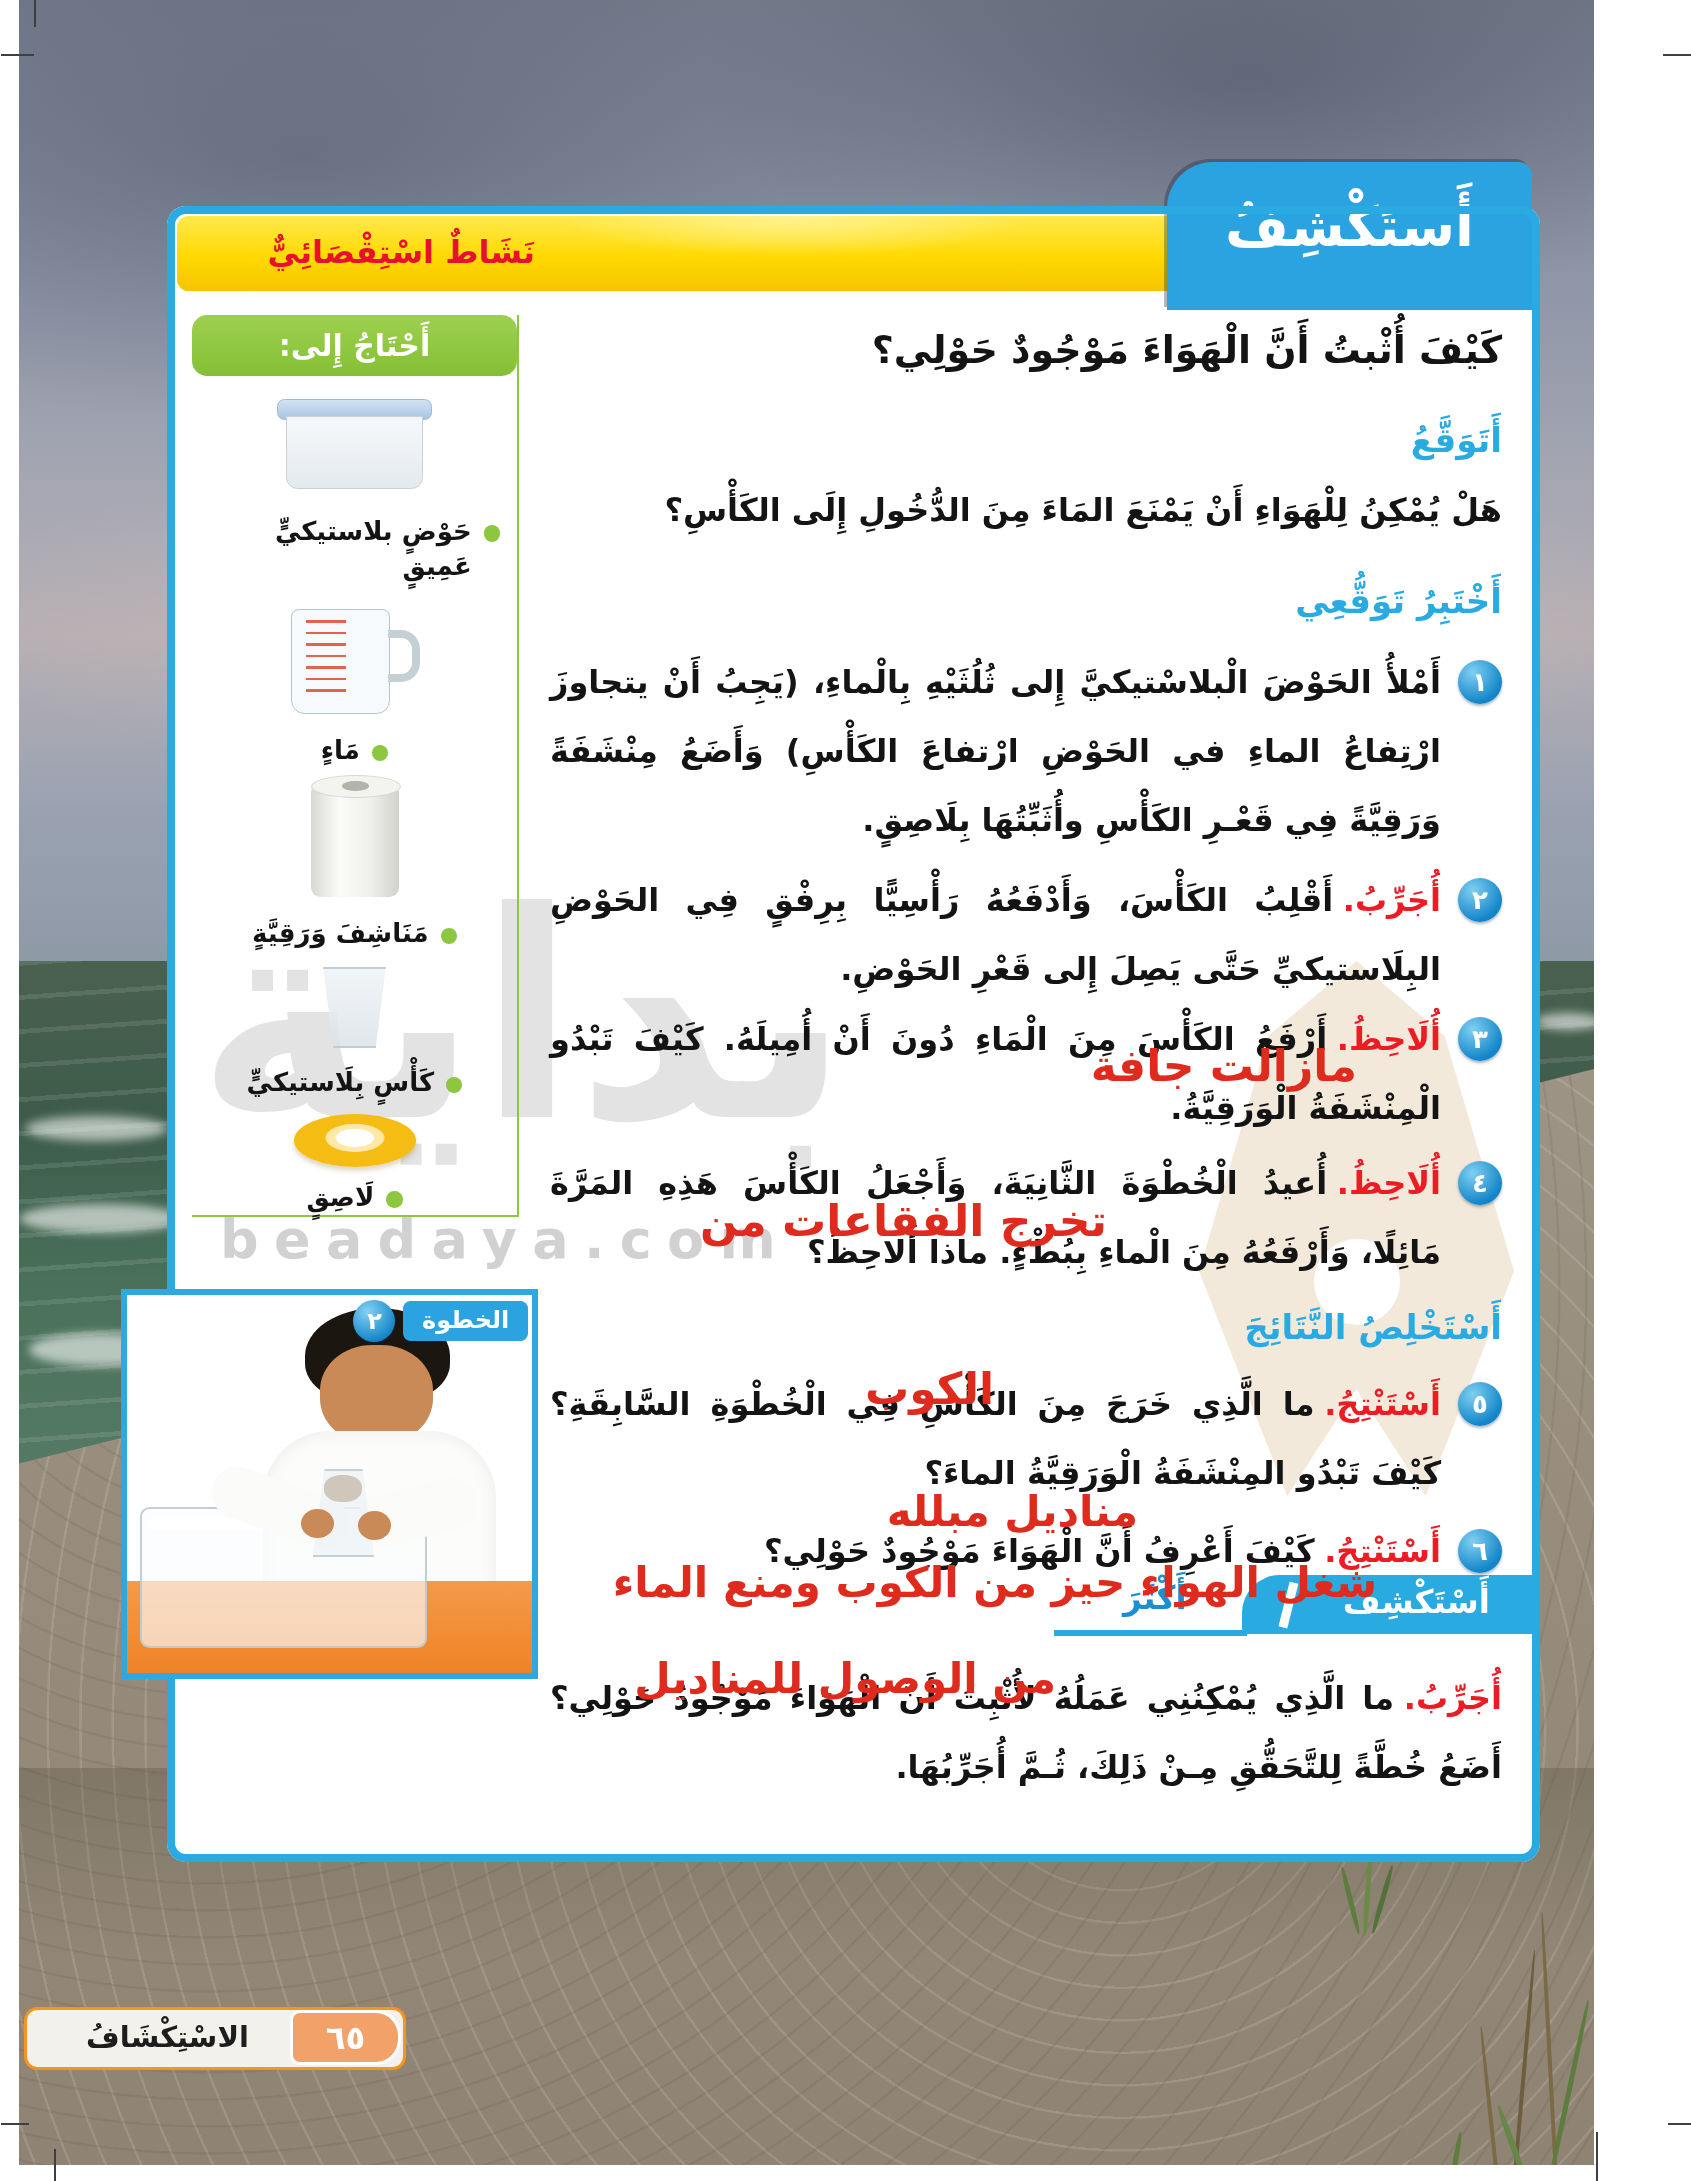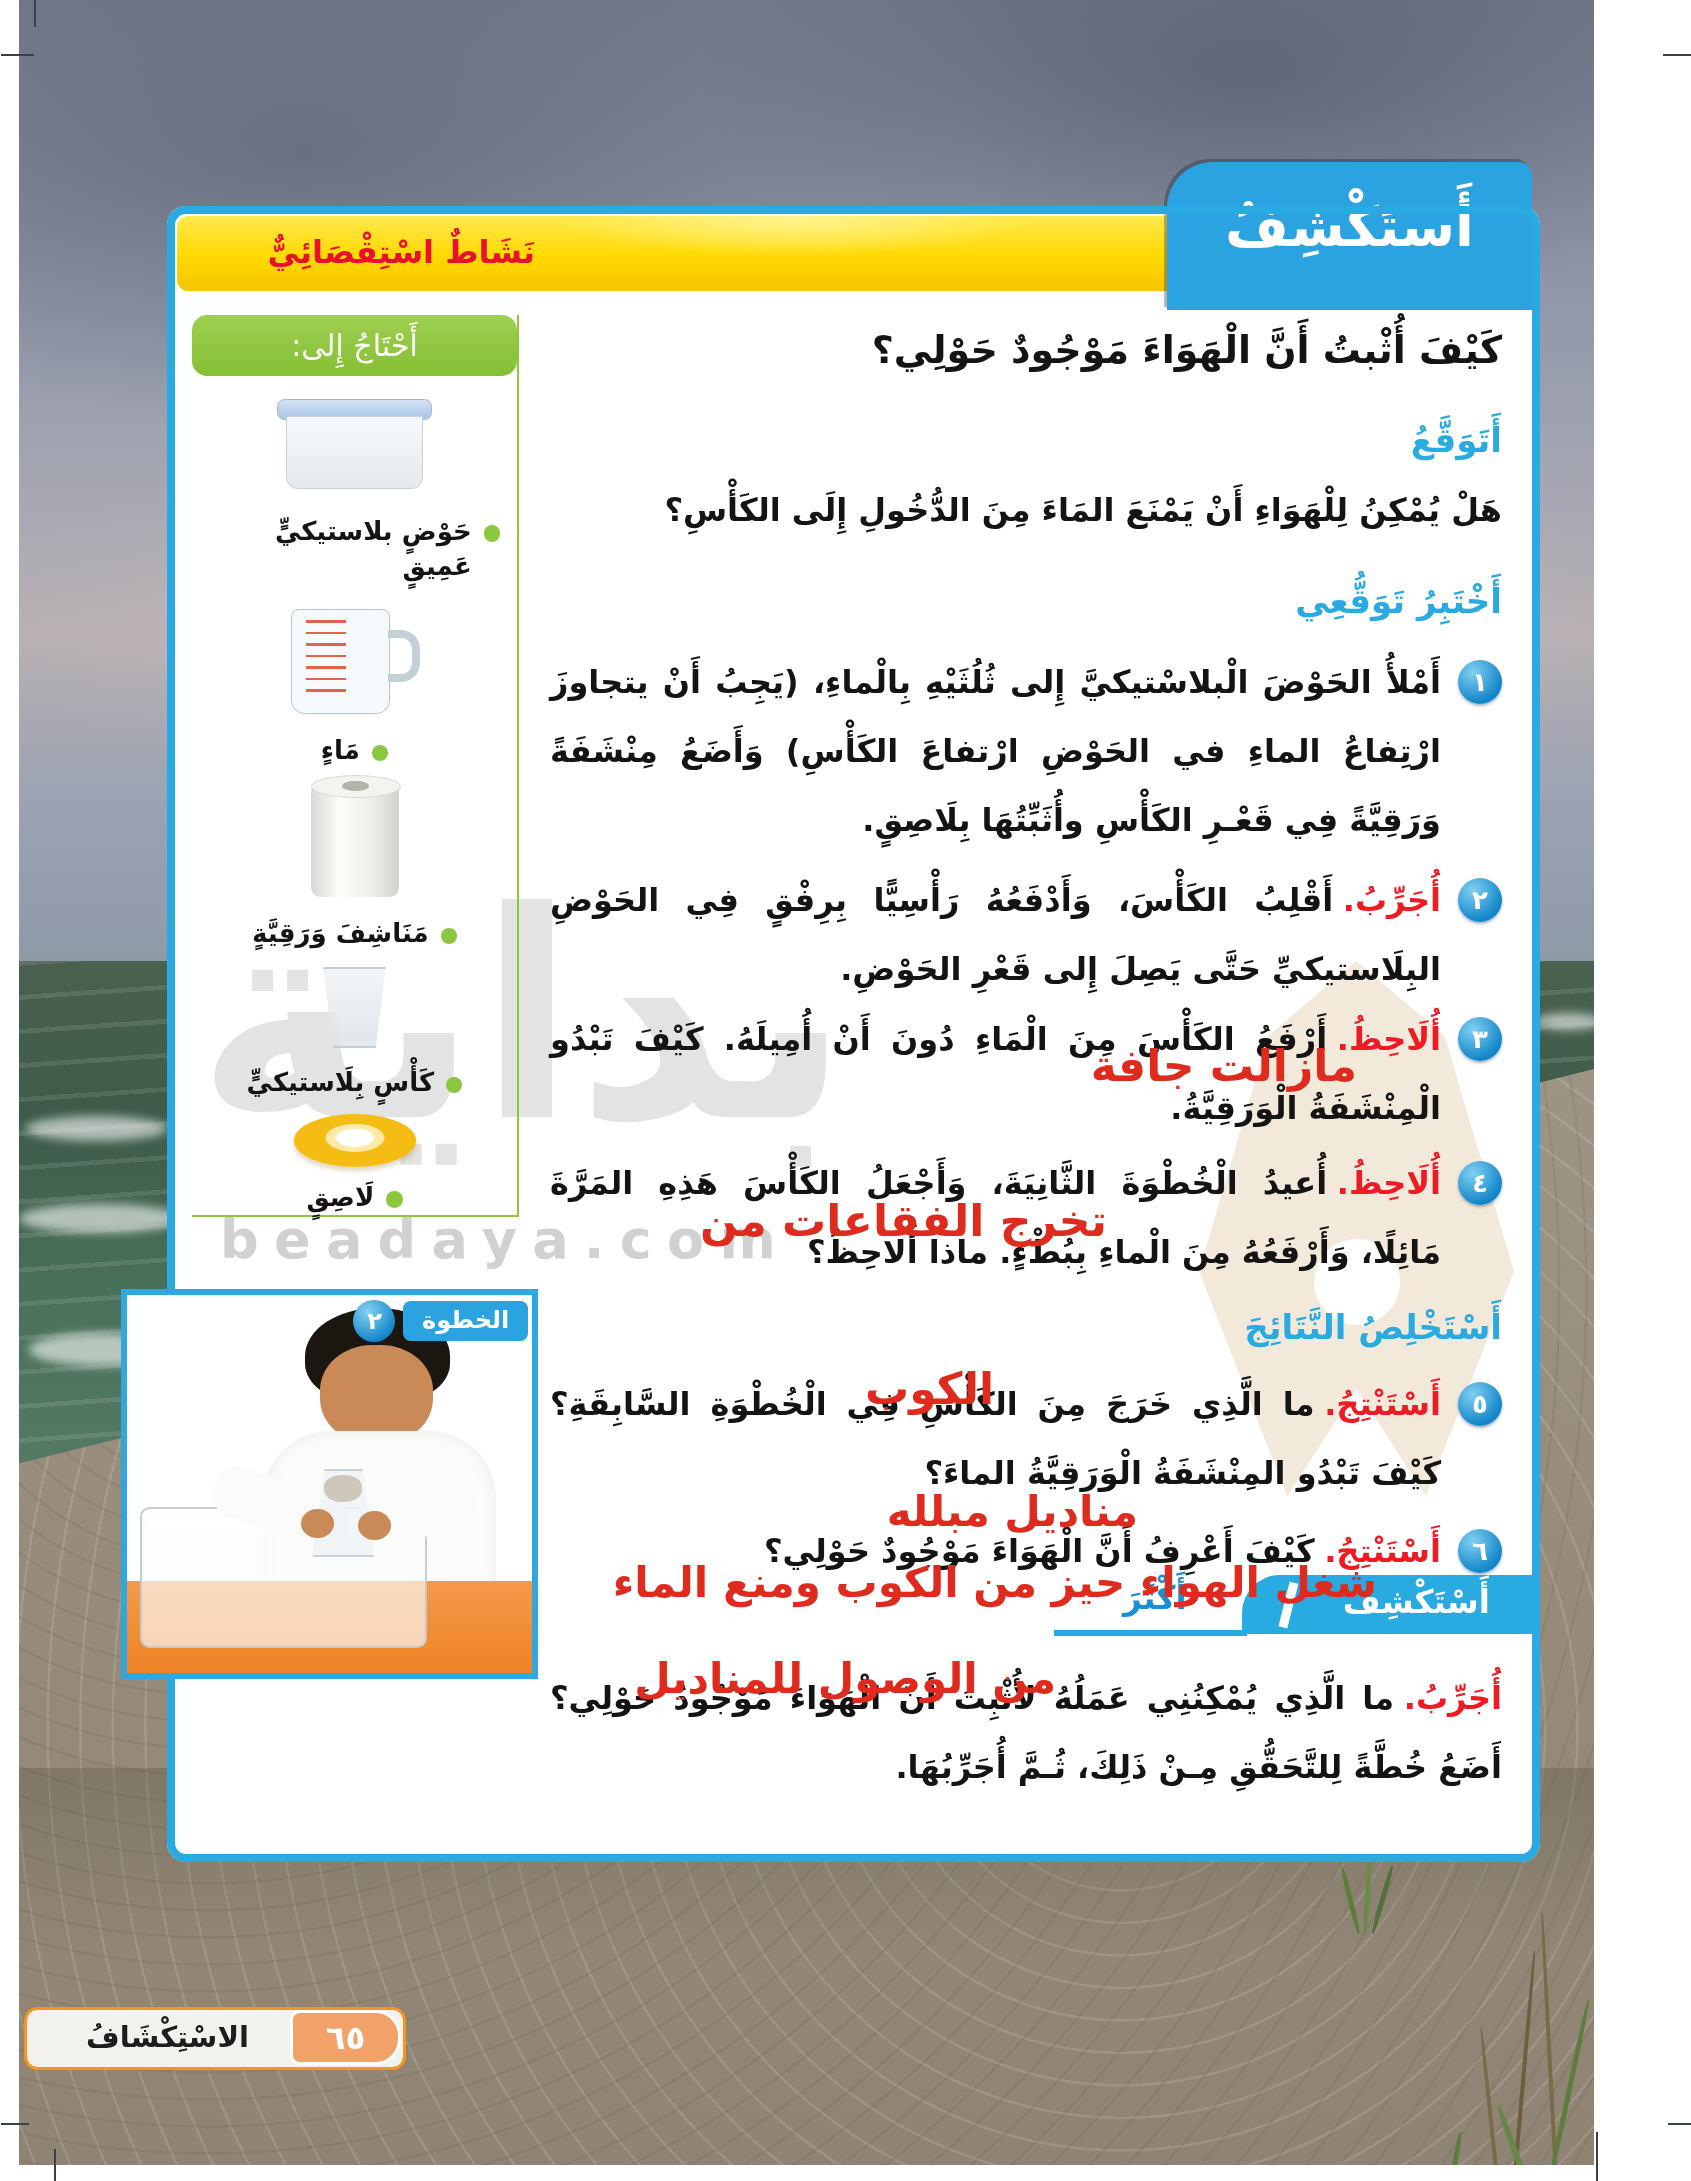--- a/index.html
+++ b/index.html
@@ -48,21 +48,21 @@
   .wm-brand { position:absolute; left:29px; top:669px; font-size:287px; font-weight:bold; color:#cdcdcd; opacity:.55; z-index:1; direction:rtl; line-height:1; }
   .wm-domain { position:absolute; left:53px; top:1002px; font-size:54px; font-weight:bold; color:#c9c9c9; letter-spacing:15.3px; opacity:.85; z-index:1; direction:ltr; }
   .pen-nib { position:absolute; left:1032px; top:755px; width:315px; height:535px; background:#f0e4d1; opacity:.8; z-index:1;
     clip-path:polygon(50% 0,78% 14%,100% 58%,72% 100%,50% 80%,28% 100%,0 58%,22% 14%); }
   .pen-nib::after { content:""; position:absolute; left:50%; top:52%; width:86px; height:86px; margin-left:-43px; background:#fff; border-radius:50%; }
 
   
   .materials { position:absolute; left:25px; top:109px; width:327px; height:902px; background:transparent; z-index:3;
     border-right:2.9px solid #8dc63f; border-bottom:2.9px solid #8dc63f; display:flex; flex-direction:column; align-items:center; }
   .mat-header { width:100%; height:63px; background:linear-gradient(180deg,#9ed04f,#85bf35); border-radius:15.3px;
-    display:flex; align-items:center; justify-content:center; color:#fff; font-size:30px; font-weight:normal; }
+    display:flex; align-items:center; justify-content:center; color:#fff; font-size:30px; font-weight:bold; }
   .mat-row { display:flex; direction:rtl; align-items:flex-start; gap:12px; width:100%; padding:0 17px; justify-content:center; }
   .mat-dot { width:16.3px; height:16.3px; border-radius:50%; background:#8dc63f; margin-top:11.5px; flex:0 0 auto; }
   .mat-lbl { font-size:26px; font-weight:bold; color:#141414; text-align:right; line-height:1.35; }
 
   .tub-icon { position:relative; width:163px; height:92px; margin-top:23px; }
   .tub-icon .lid { position:absolute; top:0; left:3.8px; right:3.8px; height:21px; background:linear-gradient(#d3e2f3,#a9c6e4); border:1px solid #9db8d5; border-radius:7.6px; }
   .tub-icon .body { position:absolute; top:17px; left:13.4px; right:13.4px; bottom:0; background:linear-gradient(rgba(246,249,251,.95),rgba(227,232,237,.95)); border:1px solid #c8d1d8; border-radius:0 0 11.5px 11.5px; }
   .jug-icon { position:relative; width:143px; height:115px; margin-top:19px; }
   .jug-icon .jbody { position:absolute; left:7.6px; top:5.7px; width:99px; height:105px; background:rgba(240,246,250,.6); border:1.9px solid #b5c3cc; border-radius:7.6px 7.6px 13.4px 13.4px; }
   .jug-icon .marks { position:absolute; left:23px; top:17px; width:40px; height:80px; background:repeating-linear-gradient(180deg,#e0482e 0 2.9px, transparent 2.9px 11.5px); opacity:.85; }

